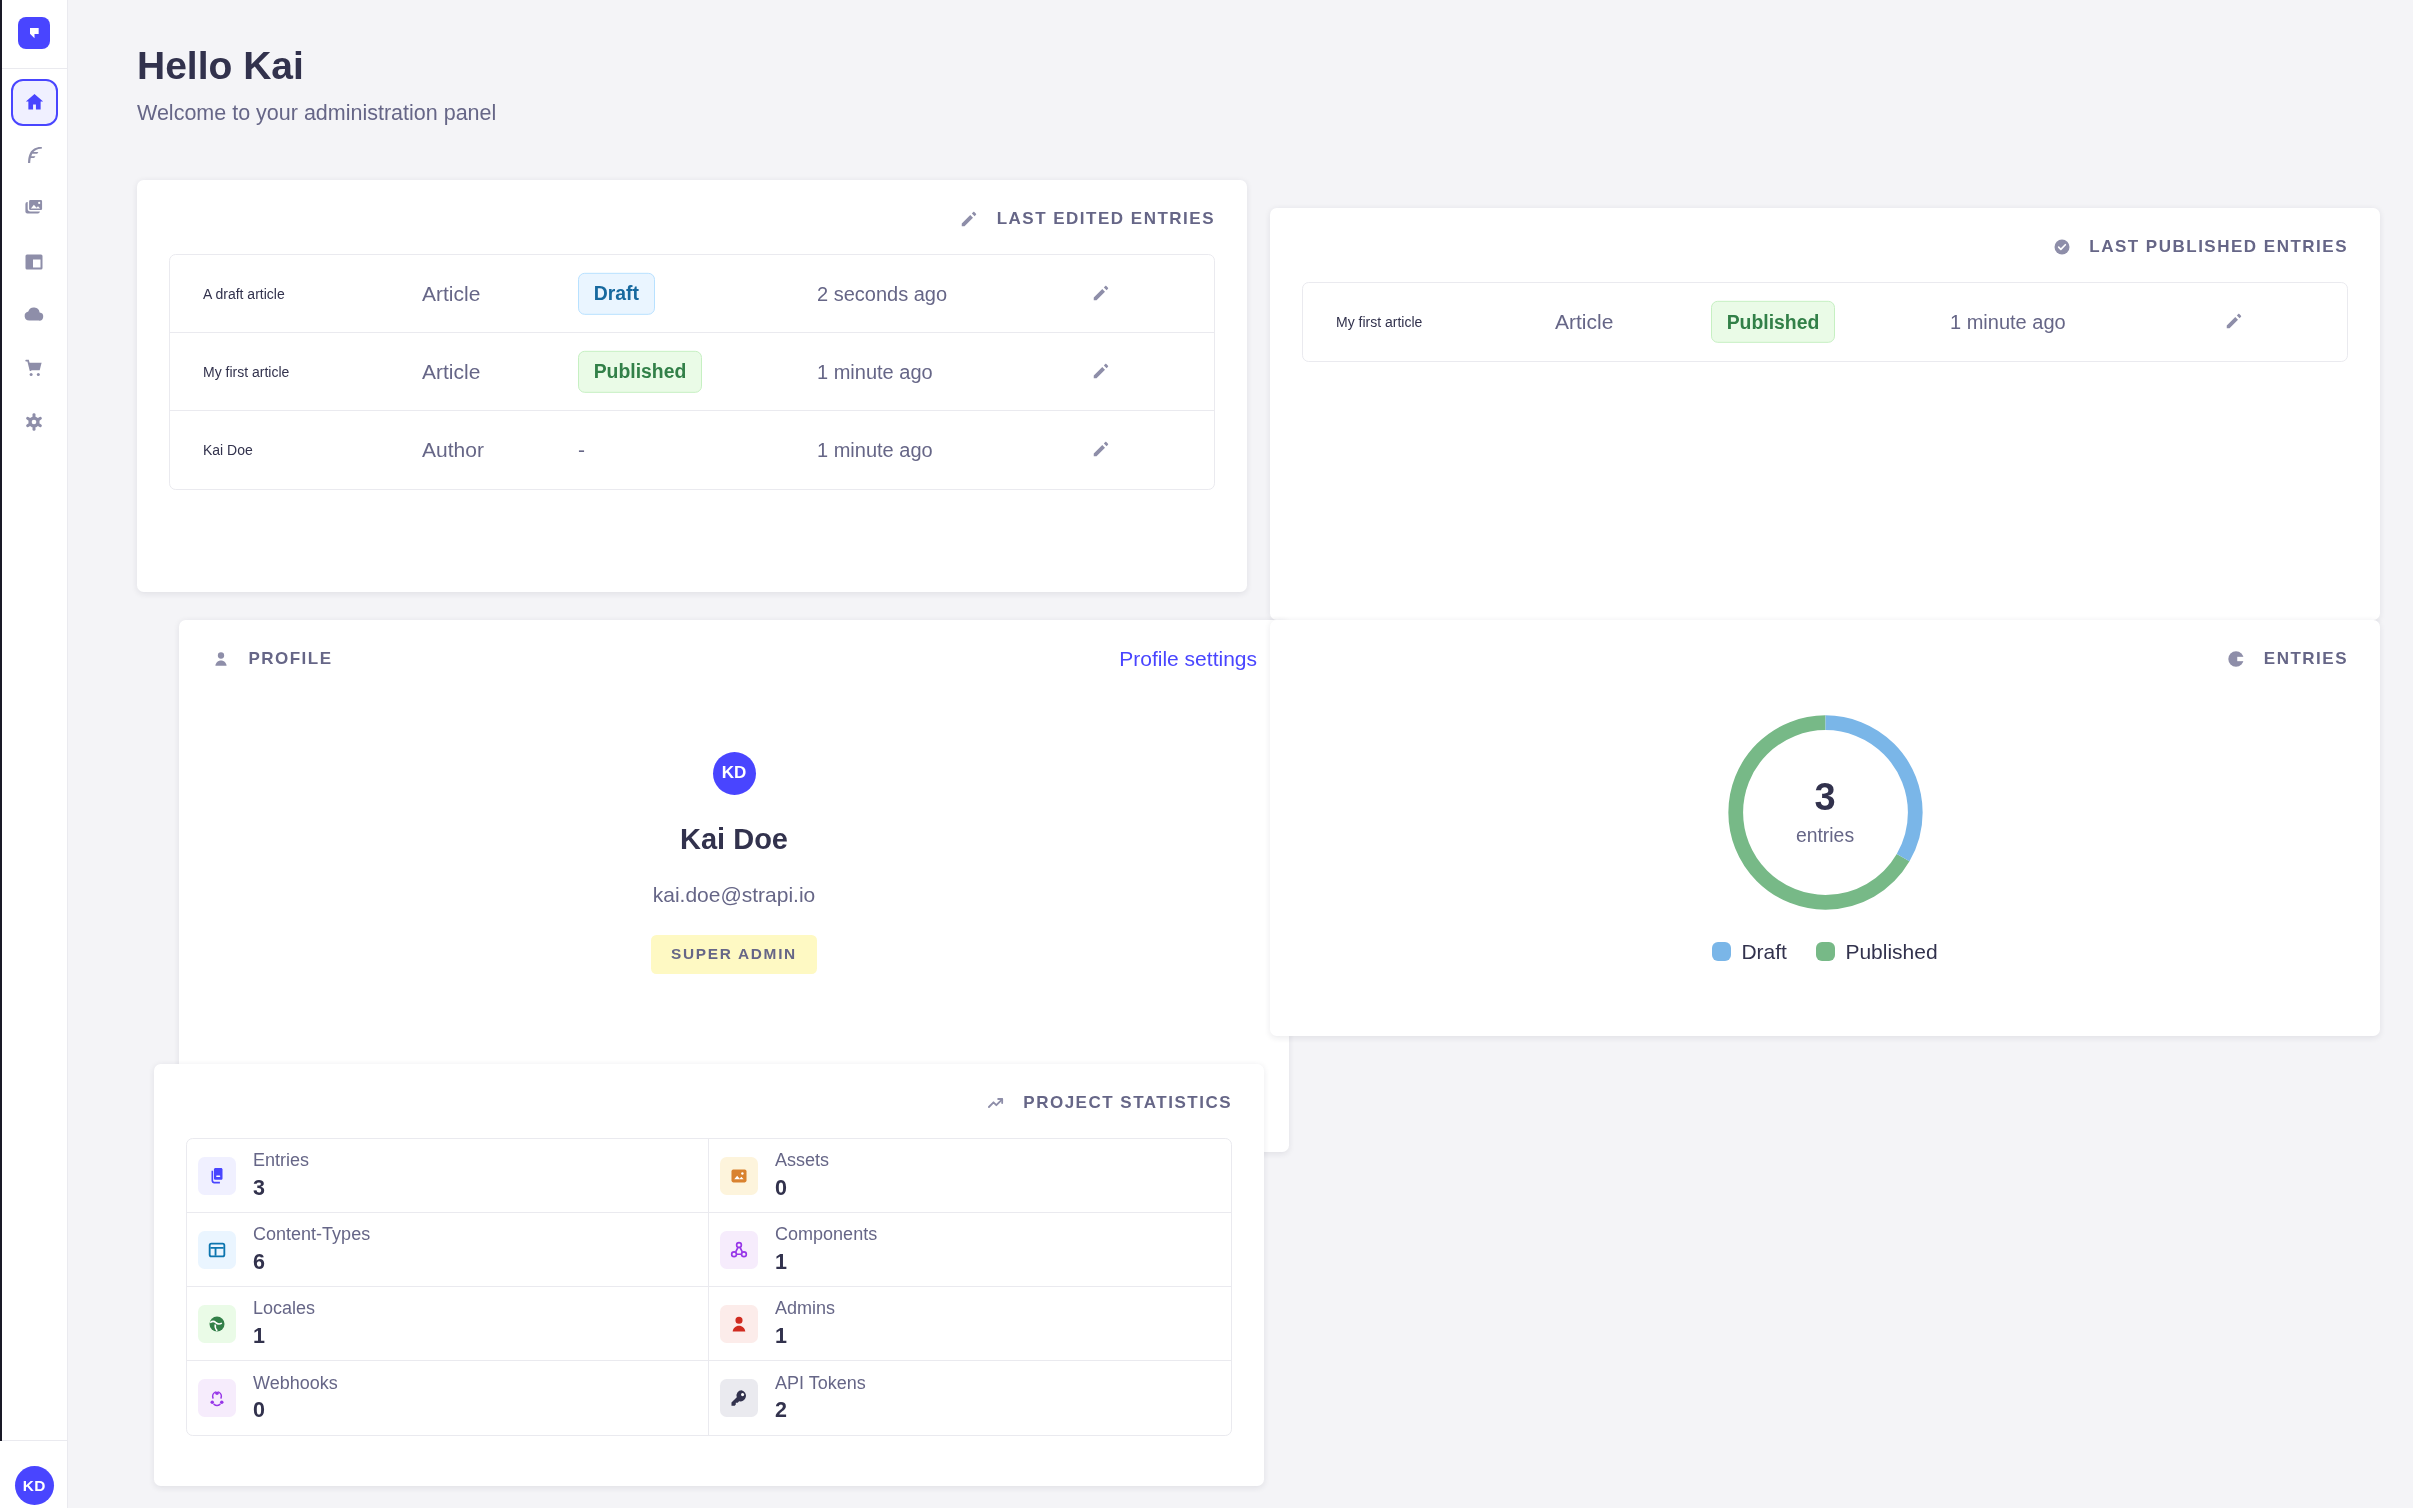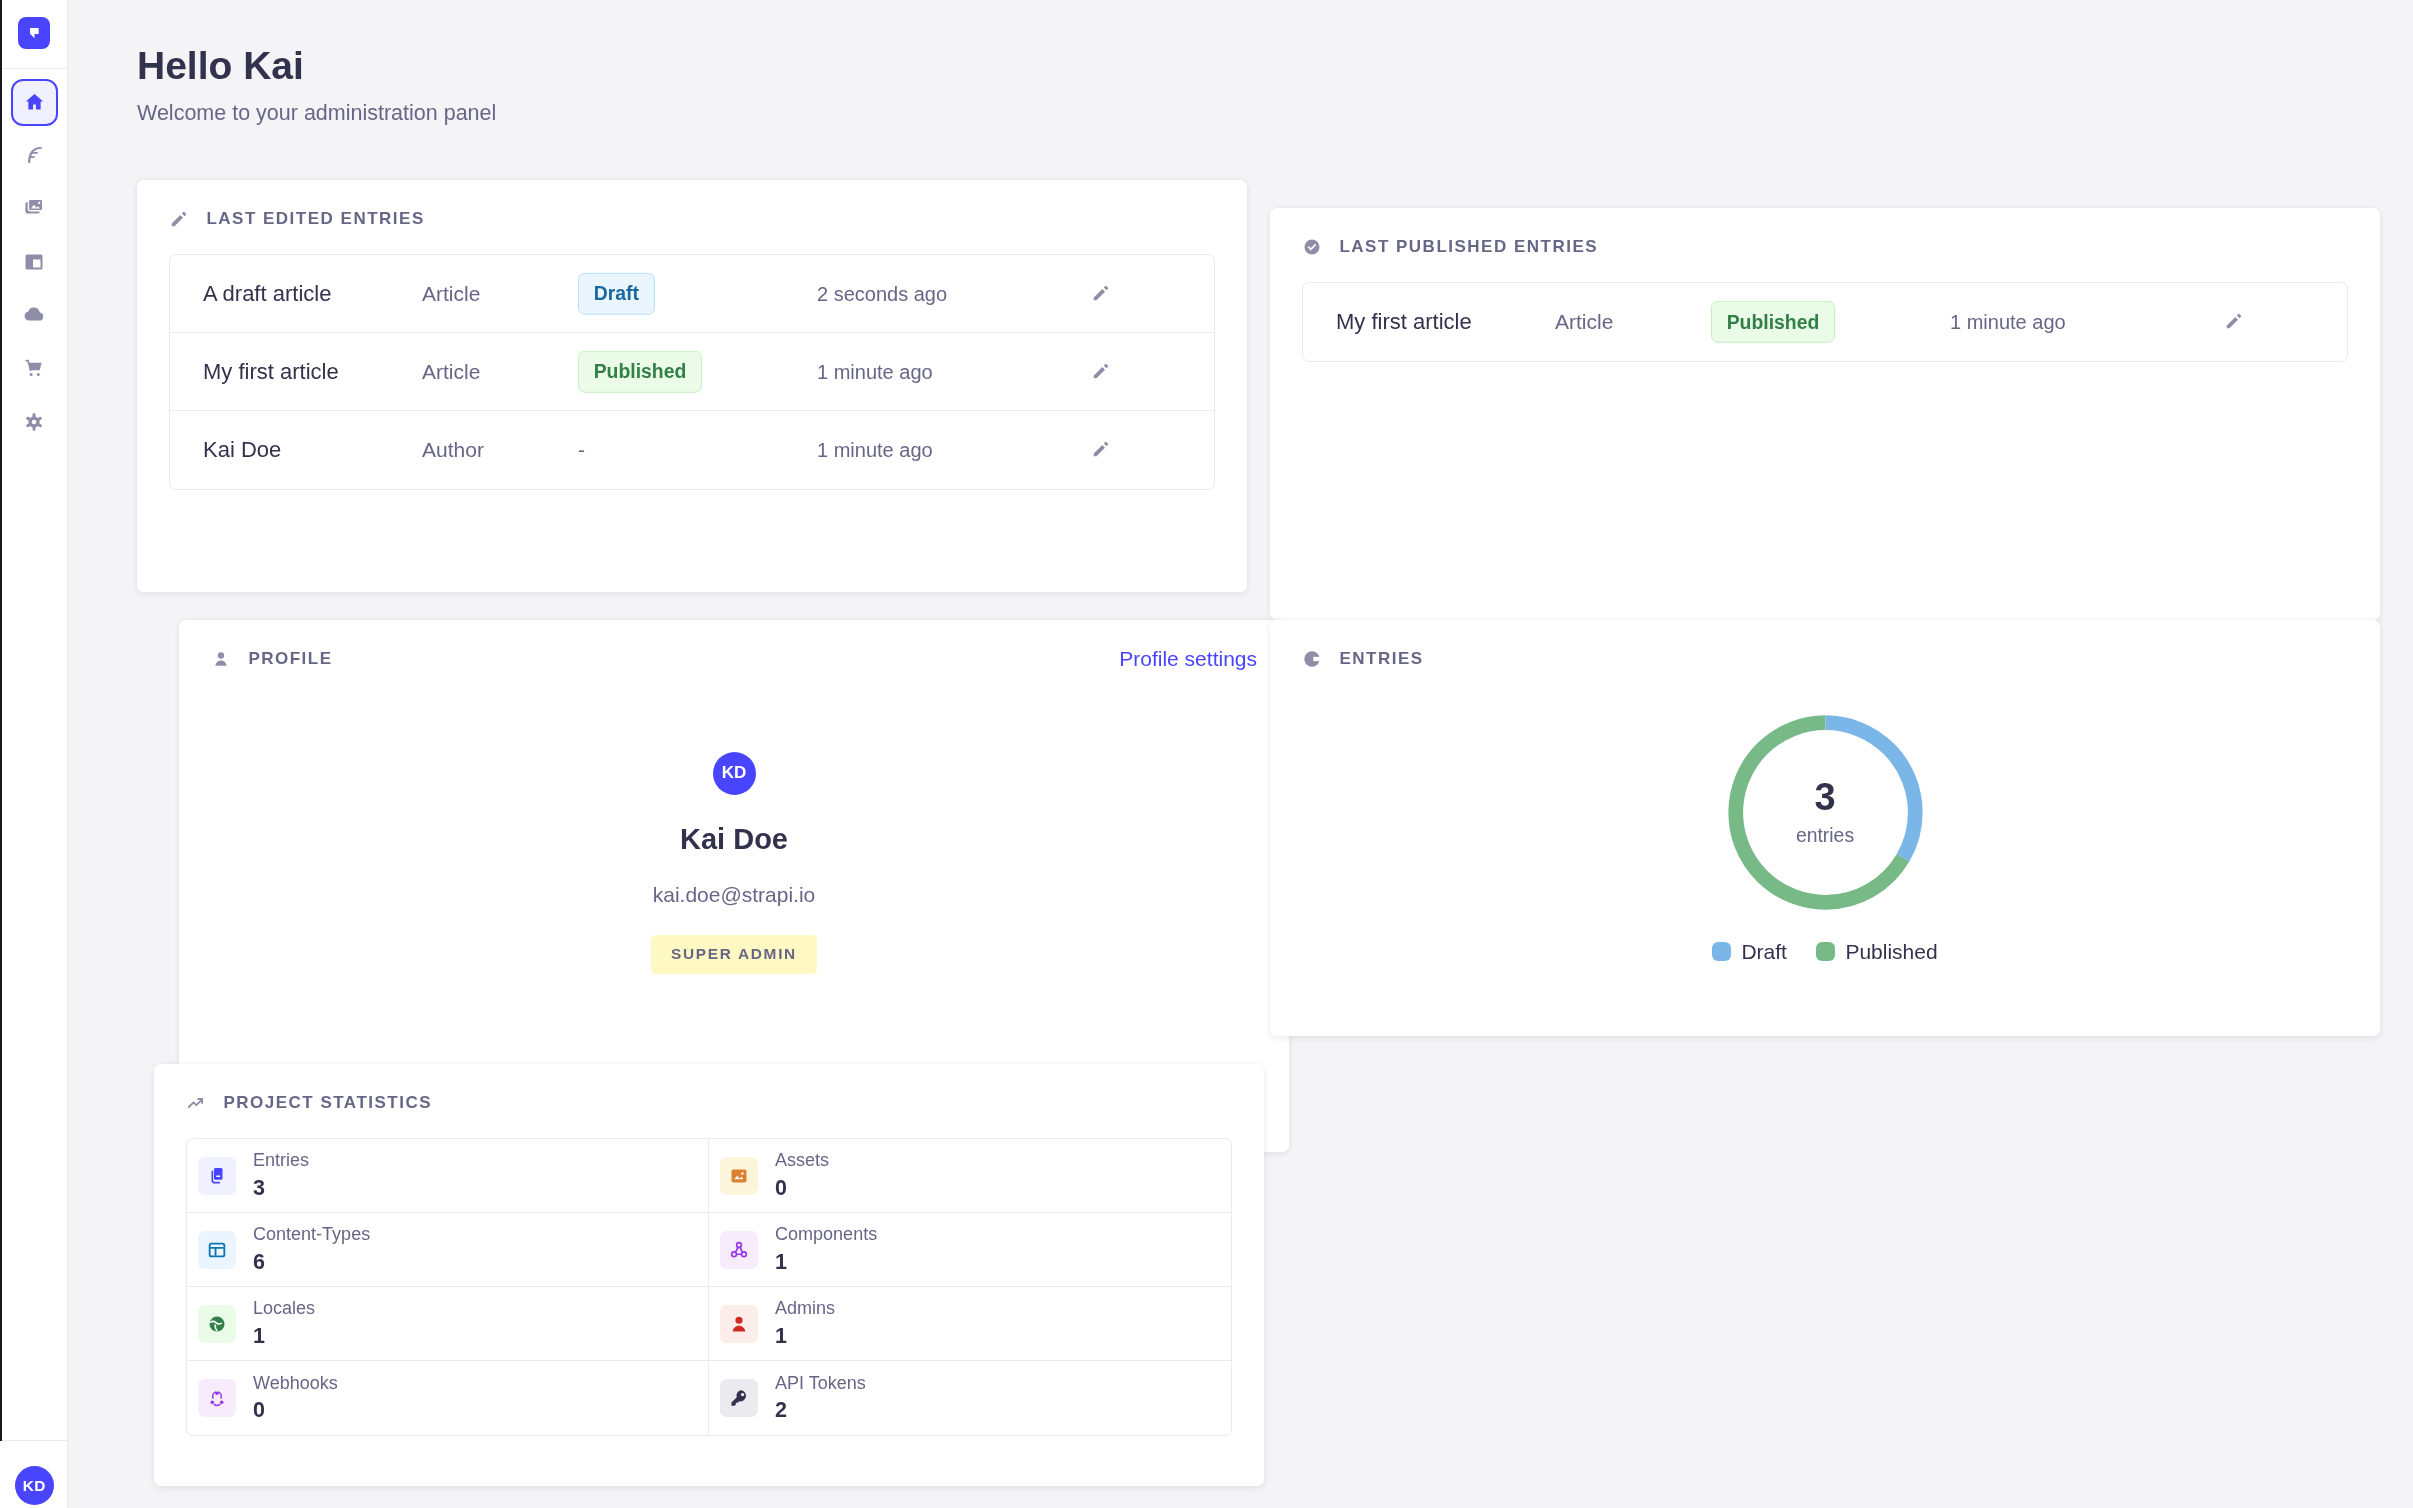--- a/index.html
+++ b/index.html
@@ -30,31 +30,31 @@
   .page-title { position:absolute; left:137px; top:44px; font-size:39px; font-weight:700; color:#32324d; }
   .page-subtitle { position:absolute; left:137px; top:101px; font-size:21.5px; color:#666687; }
   
   .card { position:absolute; background:#fff; border-radius:6.7px;
     box-shadow:0 1.3px 6.7px rgba(33,33,52,.09); padding:25.5px 32px; }
   #card-edited    { left:137px;  top:180px;  width:1110px; height:412px; }
   #card-published { left:1270px; top:180px;  width:1110px; height:412px;margin-top:28px; }
   #card-profile   { left:137px;  top:620px;  width:1110px; height:532px;margin-left:42px; }
   #card-entries   { left:1270px; top:620px;  width:1110px; height:416px; }
   #card-stats     { left:154px;  top:1064px; width:1110px; height:422px; }
-  .card-header { display:flex; align-items:center; gap:17.4px; height:27px; }
+  .card-header { display:flex; align-items:center; gap:17.4px; height:27px;justify-content:flex-end; }
   .card-header svg { width:20px; height:20px; }
   .hdr-fill { fill:#8e8ea9; }
   .card-title { font-size:17px; font-weight:700; color:#666687; letter-spacing:1.5px; }
   .hdr-link { margin-left:auto; font-size:21px; color:#4945ff; text-decoration:none; cursor:pointer; }
   
   .etable { margin-top:21.5px; border:0.7px solid #eaeaef; border-radius:6.7px; background:#fff; }
   .erow { position:relative; height:78px; border-bottom:0.7px solid #eaeaef; }
   .erow:last-child { border-bottom:none; }
   .erow > div { position:absolute; top:50%; transform:translateY(-50%); }
-  .c-name   { left:33px;  font-size:22px; color:#32324d; }
+  .c-name   { left:33px;  font-size:14px; color:#32324d; }
   .c-type   { left:252px; font-size:21px; color:#666687; }
   .c-status { left:408px; }
   .c-time   { left:647px; font-size:20px; color:#666687; }
   .c-action { left:921px; cursor:pointer; }
   .c-action svg { width:20px; height:20px; fill:#8e8ea9; }
   .badge { display:inline-block; font-size:19.4px; font-weight:700; padding:8.7px 14.7px; border-radius:6.7px; }
   .badge.draft     { color:#17699f; background:#eaf5ff; border:0.7px solid #b8e1ff; }
   .badge.published { color:#328048; background:#eafbe7; border:0.7px solid #c6f0c2; }
   .dash { font-size:21px; color:#666687; }
   

